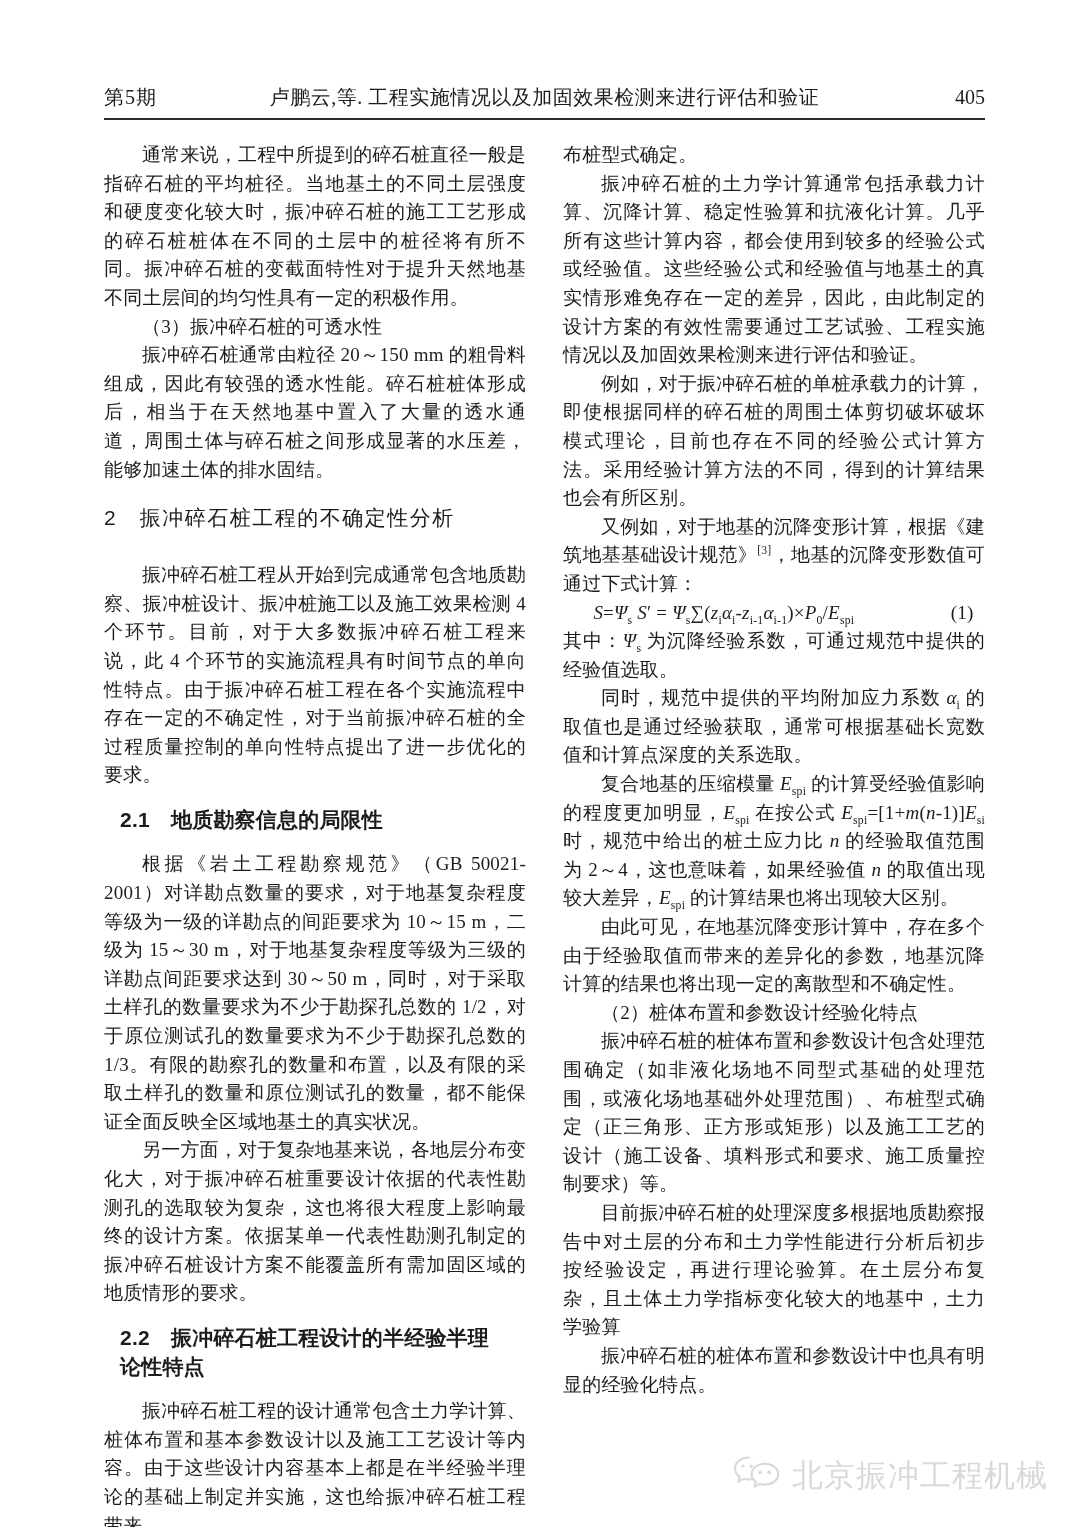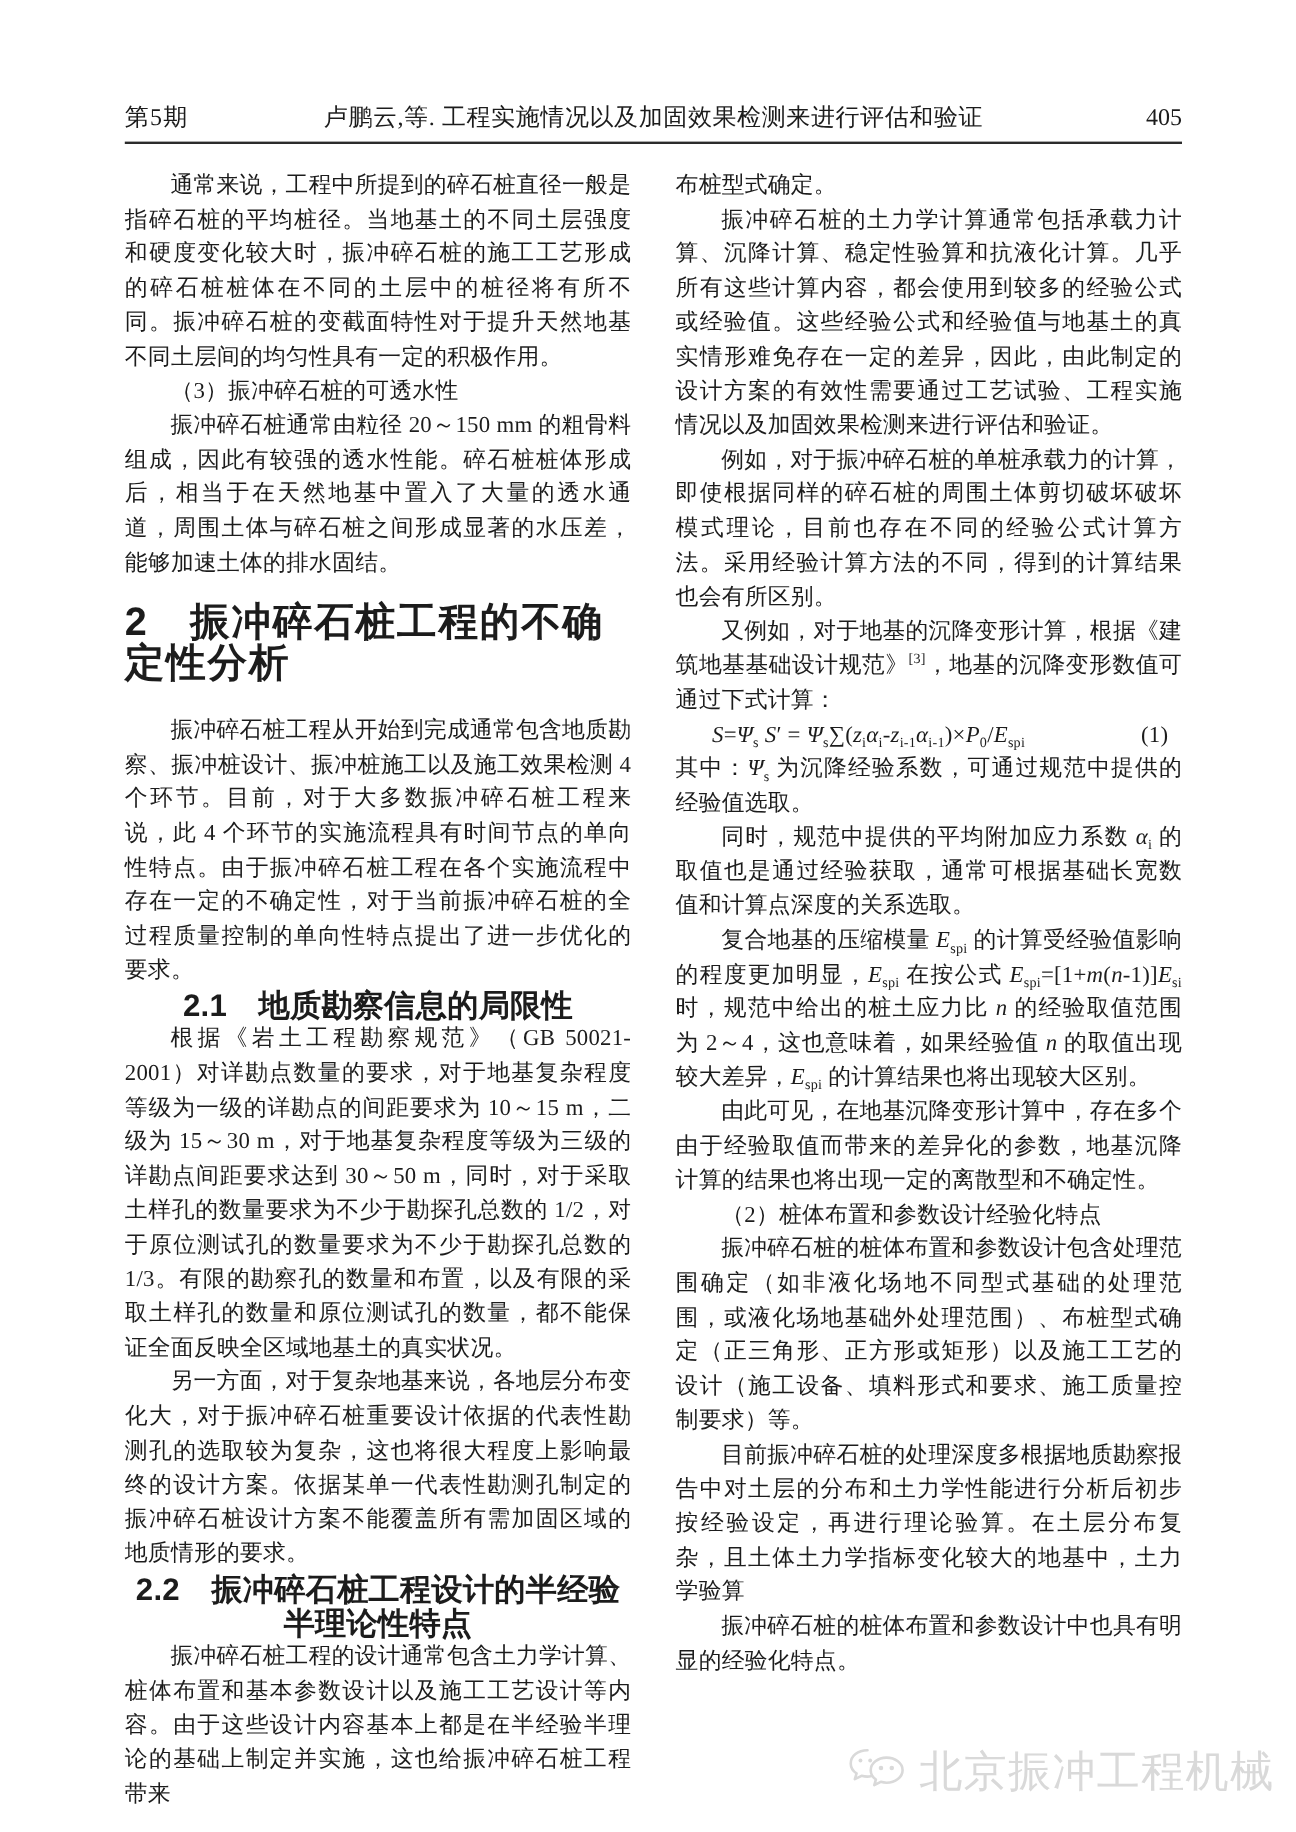--- a/index.html
+++ b/index.html
@@ -26,41 +26,41 @@
   .col{
     width:422px;
     font-size:19px;line-height:28.6px;
     text-align:justify;text-justify:inter-ideograph;
     letter-spacing:0.2px;
   }
   .para{margin:0;text-indent:2em;}
   .para.no-indent{text-indent:0;}
   .sec-h1{
     font-family:"Liberation Sans","DejaVu Sans",sans-serif;
-    font-weight:700;font-size:33px;letter-spacing:1.5px;
+    font-weight:400;font-size:21px;letter-spacing:1.5px;
     margin:17px 0 26px 0;line-height:34px;text-align:left;
   }
   .sec-h2{
     font-family:"Liberation Sans","DejaVu Sans",sans-serif;
-    font-weight:700;font-size:26px;margin:0;
-    line-height:28.6px;text-align:center;letter-spacing:0.2px;
+    font-weight:700;font-size:21px;margin:16px;
+    line-height:28.6px;text-align:left;letter-spacing:0.2px;
   }
   .formula{
     display:flex;justify-content:space-between;align-items:baseline;
     padding-left:1.6em;
   }
   .formula .f-num{padding-right:0.6em;}
   sub,sup{font-size:0.62em;line-height:0;}
   i{font-style:italic;}
   .watermark{
-    position:absolute;top:1452px;right:18px;
+    position:absolute;top:1452px;right:32px;
     display:flex;align-items:center;gap:8px;
     color:#d9d9d9;
     font-family:"Liberation Sans","DejaVu Sans",sans-serif;
-    font-size:36px;letter-spacing:1px;
+    font-size:31px;letter-spacing:1px;
     text-shadow:1px 1px 0 #ffffff;
     user-select:none;
   }
   .watermark svg{display:block;}
 </style>
 </head>
 <body>
 
 <div class="page">
 

